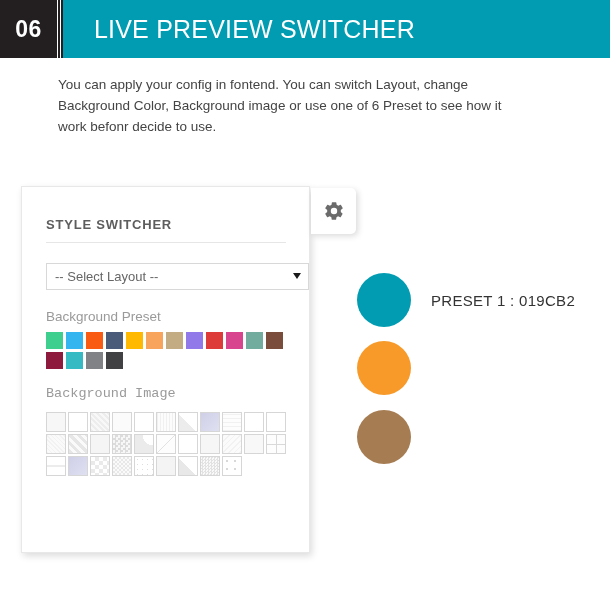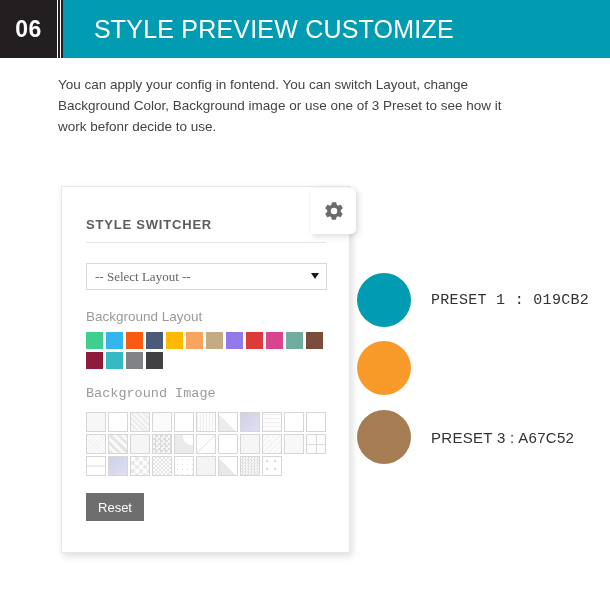--- a/index.html
+++ b/index.html
@@ -37,32 +37,31 @@
   .intro {
     position: absolute; left: 58px; top: 74px; width: 462px;
     font-size: 13.5px; line-height: 21px; color: #444;
   }
 
   
   .panel {
     position: absolute; left: 21px; top: 186px; width: 289px; height: 367px;
     background: #ffffff; border: 1px solid #e8e8e8;
     box-shadow: 2px 3px 7px rgba(0,0,0,0.14);
-    margin-left: 40px;
   }
   .panel-title {
     position: absolute; left: 24px; top: 30px;
     font-size: 13px; font-weight: bold; letter-spacing: 0.8px; color: #5d5d5d;
   }
   .panel-divider {
     position: absolute; left: 24px; top: 55px; width: 240px; height: 1px; background: #e6e6e6;
   }
   .select-wrap {
-    position: absolute; left: 24px; top: 76px; width: 241px; height: 27px;
-    border: 1px solid #d8d8d8; background: #fff; font-family: Liberation Serif, serif;
+    position: absolute; left: 24px; top: 76px; width: 263px; height: 27px;
+    border: 1px solid #d8d8d8; background: #fff;
   }
   .select-label {
     position: absolute; left: 8px; top: 0; height: 25px; display: flex; align-items: center;
     font-size: 13px; color: #666;
   }
   .select-arrow {
     position: absolute; right: 7px; top: 9px;
     width: 0; height: 0; border-left: 4px solid transparent; border-right: 4px solid transparent;
     border-top: 6px solid #1a1a1a;
   }
@@ -95,70 +94,68 @@
     background: #ffffff; border-radius: 0 5px 5px 0;
     box-shadow: 2px 2px 6px rgba(0,0,0,0.15);
     display: flex; align-items: center; justify-content: center;
   }
   .gear-tab svg { display: block; }
 
   
   .preset-row { position: absolute; display: flex; align-items: center; }
   .preset-dot { width: 54px; height: 54px; border-radius: 50%; }
   .preset-text { margin-left: 20px; font-size: 15px; color: #333; letter-spacing: 0.3px; }
-  .p1 { left: 357px; top: 273px; font-family: Liberation Mono, monospace; }
+  .p1 { left: 357px; top: 273px; }
   .p2 { left: 357px; top: 341px; }
   .p3 { left: 357px; top: 410px; }
 </style>
 </head>
 <body>
 
 <div id="page">
 
   <div class="header">
     <div class="header-num" style="background: rgb(35, 31, 32);">06</div>
     <div class="header-stripe stripe-a" style="background: rgb(35, 31, 32);"></div>
     <div class="header-stripe stripe-b" style="background: rgb(35, 31, 32);"></div>
     <div class="header-bar" style="background: rgb(1, 156, 178);"></div>
-    <div class="header-title">STYLE PREVIEW CUSTOMIZE</div>
+    <div class="header-title">LIVE PREVIEW SWITCHER</div>
   </div>
 
-  <div class="intro">You can apply your config in fontend. You can switch Layout, change Background Color, Background image or use one of 3 Preset to see how it work befonr decide to use.</div>
+  <div class="intro">You can apply your config in fontend. You can switch Layout, change Background Color, Background image or use one of 6 Preset to see how it work befonr decide to use.</div>
 
   <div class="panel">
     <div class="panel-title">STYLE SWITCHER</div>
     <div class="panel-divider"></div>
 
     <div class="select-wrap">
       <div class="select-label">-- Select Layout --</div>
       <div class="select-arrow"></div>
     </div>
 
-    <div class="section-label label-color">Background Layout</div>
+    <div class="section-label label-color">Background Preset</div>
     <div class="swatch-grid colors" id="color-swatches"><div class="swatch" style="background: rgb(62, 207, 142);"></div><div class="swatch" style="background: rgb(53, 181, 239);"></div><div class="swatch" style="background: rgb(250, 91, 19);"></div><div class="swatch" style="background: rgb(74, 90, 121);"></div><div class="swatch" style="background: rgb(255, 185, 0);"></div><div class="swatch" style="background: rgb(248, 164, 92);"></div><div class="swatch" style="background: rgb(195, 172, 131);"></div><div class="swatch" style="background: rgb(145, 121, 234);"></div><div class="swatch" style="background: rgb(221, 58, 58);"></div><div class="swatch" style="background: rgb(217, 68, 143);"></div><div class="swatch" style="background: rgb(113, 172, 158);"></div><div class="swatch" style="background: rgb(122, 76, 60);"></div><div class="swatch" style="background: rgb(142, 27, 61);"></div><div class="swatch" style="background: rgb(53, 186, 196);"></div><div class="swatch" style="background: rgb(128, 130, 133);"></div><div class="swatch" style="background: rgb(65, 64, 66);"></div></div>
 
     <div class="section-label label-image">Background Image</div>
     <div class="swatch-grid patterns" id="pattern-tiles"><div class="ptile" style="background: rgb(247, 247, 247);"></div><div class="ptile" style="background: rgb(255, 255, 255);"></div><div class="ptile" style="background: repeating-linear-gradient(45deg, rgb(237, 237, 237) 0px, rgb(237, 237, 237) 2px, rgb(248, 248, 248) 2px, rgb(248, 248, 248) 4px);"></div><div class="ptile" style="background: radial-gradient(rgb(228, 228, 228) 18%, transparent 20%) 0px 0px / 4px 4px, rgb(251, 251, 251);"></div><div class="ptile" style="background: rgb(255, 255, 255);"></div><div class="ptile" style="background: repeating-linear-gradient(90deg, rgb(240, 240, 240) 0px, rgb(240, 240, 240) 1px, rgb(252, 252, 252) 1px, rgb(252, 252, 252) 3px);"></div><div class="ptile" style="background: linear-gradient(225deg, rgb(255, 255, 255) 55%, rgb(236, 236, 236) 55%);"></div><div class="ptile" style="background: linear-gradient(135deg, rgb(207, 208, 232), rgb(223, 224, 240));"></div><div class="ptile" style="background: repeating-linear-gradient(0deg, rgb(241, 241, 241) 0px, rgb(241, 241, 241) 1px, rgb(253, 253, 253) 1px, rgb(253, 253, 253) 4px);"></div><div class="ptile" style="background: rgb(255, 255, 255);"></div><div class="ptile" style="background: rgb(255, 255, 255);"></div><div class="ptile" style="background: repeating-linear-gradient(45deg, rgb(242, 242, 242) 0px, rgb(242, 242, 242) 1px, rgb(250, 250, 250) 1px, rgb(250, 250, 250) 3px);"></div><div class="ptile" style="background: repeating-linear-gradient(45deg, rgb(230, 230, 230) 0px, rgb(230, 230, 230) 3px, rgb(250, 250, 250) 3px, rgb(250, 250, 250) 6px);"></div><div class="ptile" style="background: rgb(245, 245, 245);"></div><div class="ptile" style="background: repeating-conic-gradient(rgb(220, 220, 220) 0deg, rgb(220, 220, 220) 25%, rgb(247, 247, 247) 0deg, rgb(247, 247, 247) 50%) 0px 0px / 5px 5px;"></div><div class="ptile" style="background: radial-gradient(circle at 100% 0px, rgb(255, 255, 255) 40%, rgb(235, 235, 235) 41%);"></div><div class="ptile" style="background: linear-gradient(135deg, rgb(253, 253, 253) 48%, rgb(226, 226, 226) 50%, rgb(253, 253, 253) 52%);"></div><div class="ptile" style="background: rgb(255, 255, 255);"></div><div class="ptile" style="background: rgb(246, 246, 246);"></div><div class="ptile" style="background: repeating-linear-gradient(135deg, rgb(242, 242, 242) 0px, rgb(242, 242, 242) 1px, rgb(251, 251, 251) 1px, rgb(251, 251, 251) 4px);"></div><div class="ptile" style="background: rgb(248, 248, 248);"></div><div class="ptile" style="background: linear-gradient(rgb(217, 217, 217), rgb(217, 217, 217)) center center / 1px 100% no-repeat, linear-gradient(rgb(217, 217, 217), rgb(217, 217, 217)) center center / 100% 1px no-repeat, rgb(253, 253, 253);"></div><div class="ptile" style="background: linear-gradient(rgb(255, 255, 255) 45%, rgb(236, 236, 236) 45%, rgb(236, 236, 236) 55%, rgb(255, 255, 255) 55%);"></div><div class="ptile" style="background: linear-gradient(135deg, rgb(207, 208, 232), rgb(223, 224, 240));"></div><div class="ptile" style="background: repeating-conic-gradient(rgb(234, 234, 234) 0deg, rgb(234, 234, 234) 25%, rgb(255, 255, 255) 0deg, rgb(255, 255, 255) 50%) 0px 0px / 8px 8px;"></div><div class="ptile" style="background: repeating-conic-gradient(rgb(232, 232, 232) 0deg, rgb(232, 232, 232) 25%, rgb(250, 250, 250) 0deg, rgb(250, 250, 250) 50%) 0px 0px / 4px 4px;"></div><div class="ptile" style="background: radial-gradient(rgb(222, 222, 222) 18%, transparent 20%) 0px 0px / 5px 5px, rgb(255, 255, 255);"></div><div class="ptile" style="background: rgb(244, 244, 244);"></div><div class="ptile" style="background: linear-gradient(225deg, rgb(255, 255, 255) 55%, rgb(232, 232, 232) 55%);"></div><div class="ptile" style="background: repeating-conic-gradient(rgb(226, 226, 226) 0deg, rgb(226, 226, 226) 25%, rgb(249, 249, 249) 0deg, rgb(249, 249, 249) 50%) 0px 0px / 3px 3px;"></div><div class="ptile" style="background: radial-gradient(rgb(216, 216, 216) 22%, transparent 24%) 0px 0px / 8px 8px, rgb(255, 255, 255);"></div></div>
 
-    <button class="reset-btn">Reset</button>
   </div>
 
   <div class="gear-tab">
     <span>
       <svg width="22" height="22" viewBox="0 0 24 24" fill="#6b6b6b">
         <path d="M19.4 13a7.8 7.8 0 0 0 0-2l2-1.6a.5.5 0 0 0 .1-.6l-1.9-3.3a.5.5 0 0 0-.6-.2l-2.4 1a7.6 7.6 0 0 0-1.7-1l-.4-2.5a.5.5 0 0 0-.5-.4h-3.8a.5.5 0 0 0-.5.4l-.4 2.5a7.6 7.6 0 0 0-1.7 1l-2.4-1a.5.5 0 0 0-.6.2L2.5 8.8a.5.5 0 0 0 .1.6L4.6 11a7.8 7.8 0 0 0 0 2l-2 1.6a.5.5 0 0 0-.1.6l1.9 3.3a.5.5 0 0 0 .6.2l2.4-1a7.6 7.6 0 0 0 1.7 1l.4 2.5a.5.5 0 0 0 .5.4h3.8a.5.5 0 0 0 .5-.4l.4-2.5a7.6 7.6 0 0 0 1.7-1l2.4 1a.5.5 0 0 0 .6-.2l1.9-3.3a.5.5 0 0 0-.1-.6zM12 15.5A3.5 3.5 0 1 1 15.5 12 3.5 3.5 0 0 1 12 15.5z"></path>
       </svg>
     </span>
   </div>
 
   <div class="preset-row p1">
     <div class="preset-dot" style="background: rgb(1, 156, 178);"></div>
     <div class="preset-text">PRESET 1 : 019CB2</div>
   </div>
   <div class="preset-row p2">
     <div class="preset-dot" style="background: rgb(247, 154, 41);"></div>
   </div>
   <div class="preset-row p3">
     <div class="preset-dot" style="background: rgb(166, 124, 82);"></div>
-    <div class="preset-text">PRESET 3 : A67C52</div>
   </div>
 
 </div>
 
 </body></html>

